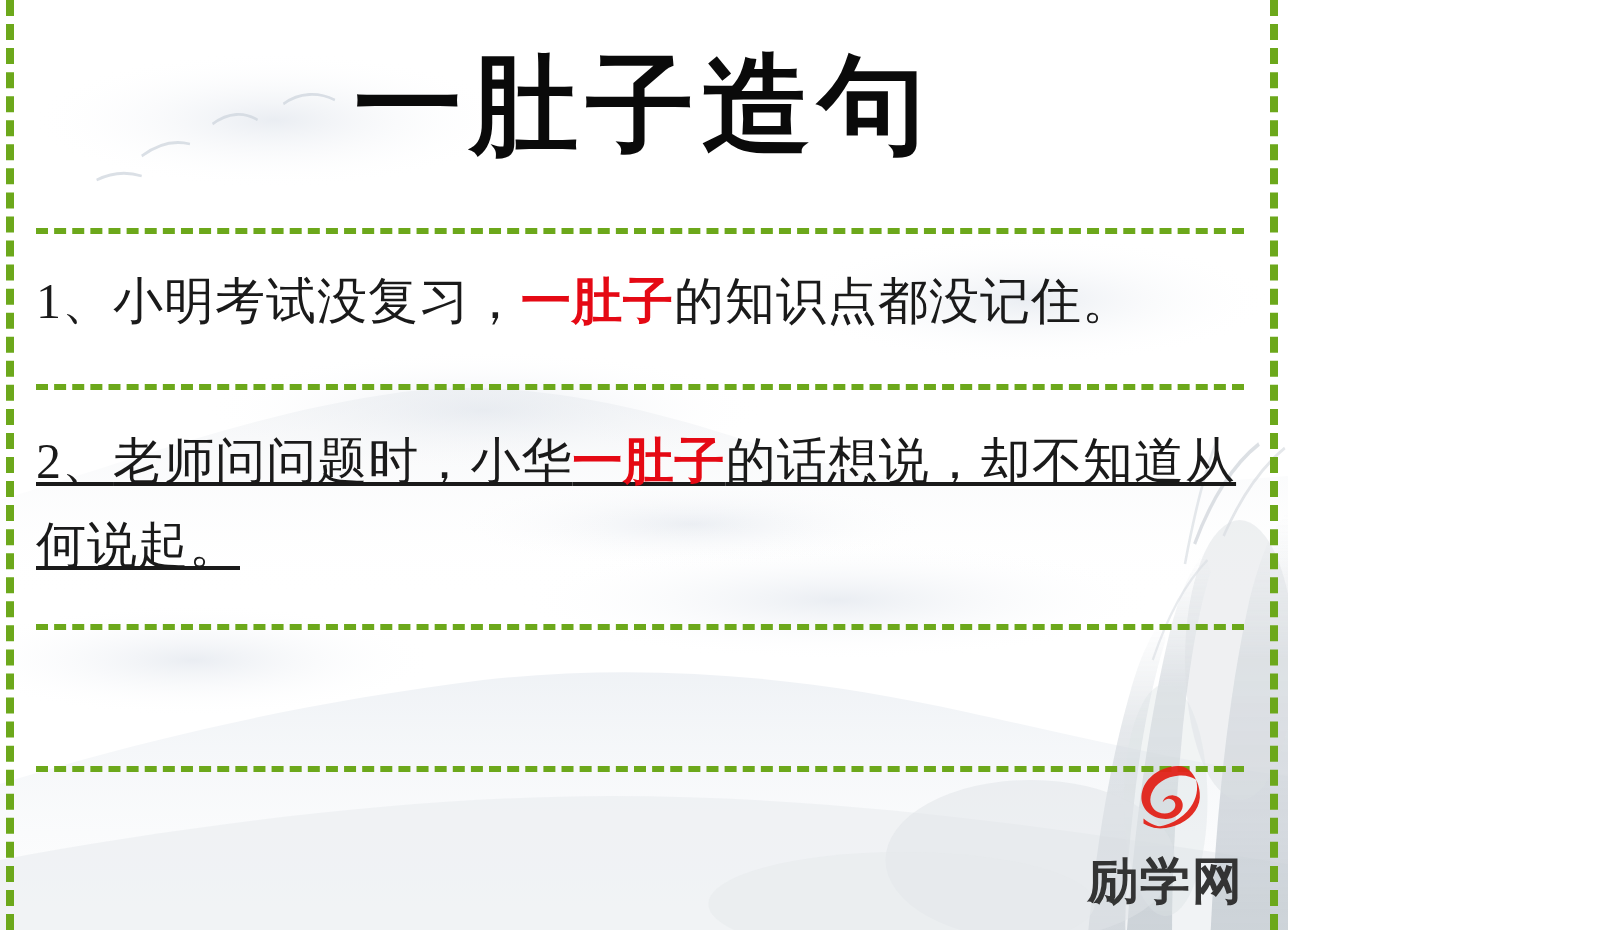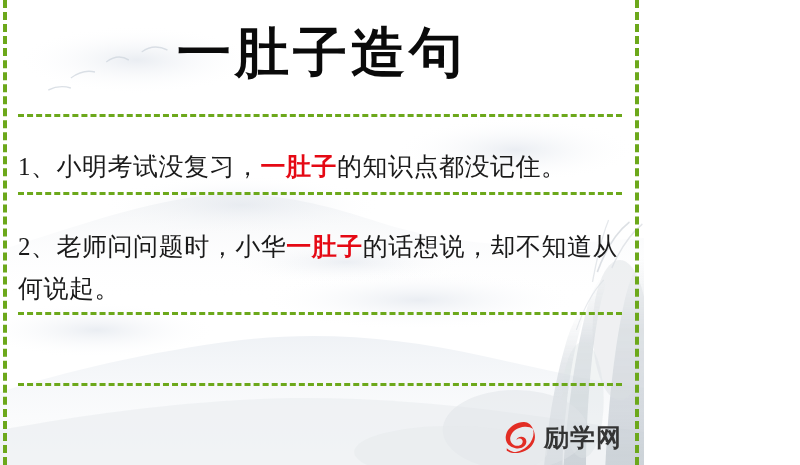--- a/index.html
+++ b/index.html
@@ -80,41 +80,41 @@
   .sentence {
     position: absolute;
     left: 18px;
     right: 26px;
     font-family: "Liberation Serif", "DejaVu Serif", serif;
     font-size: 25px;
     line-height: 42px;
     color: #1a1a1a;
     letter-spacing: 0.5px;
     text-align: justify;
-    margin-top: 15px;
   }
   .sentence.s1 { top: 131px; }
-  .sentence.s2 { top: 211px; }
+  .sentence.s2 { top: 211px; text-decoration: underline; }
   .sentence.s3 { top: 331px; }
 
   .kw {
     color: #e50914;
     font-weight: bold;
   }
 
   
   .watermark {
     position: absolute;
     right: 22px;
     bottom: 8px;
     display: flex;
     align-items: center;
     gap: 6px;
     z-index: 5;
     opacity: 0.95;
+    flex-direction: column;
   }
   .wm-mark { width: 40px; height: 40px; display: block; }
   .wm-text {
     font-family: "Liberation Sans", "DejaVu Sans", sans-serif;
     font-weight: bold;
     font-size: 25px;
     letter-spacing: 1px;
     color: #2b2b2b;
   }
 </style>

